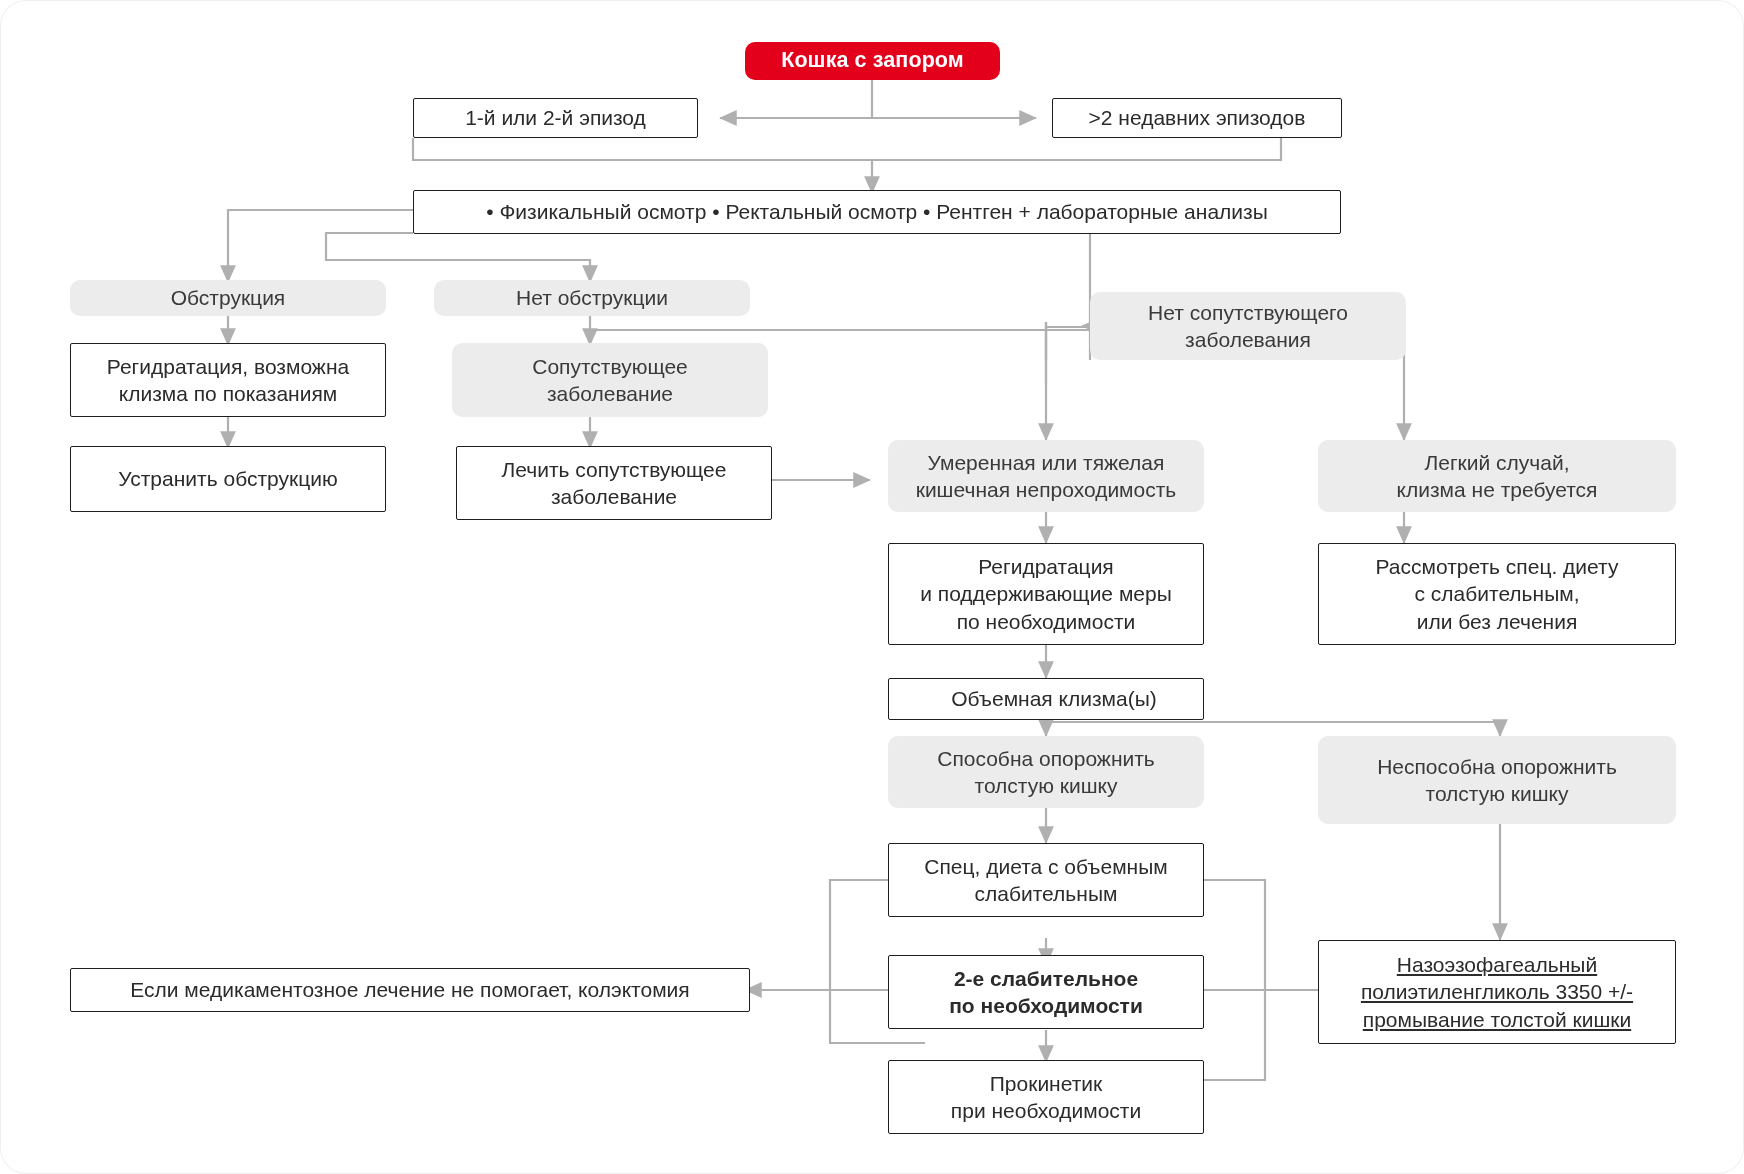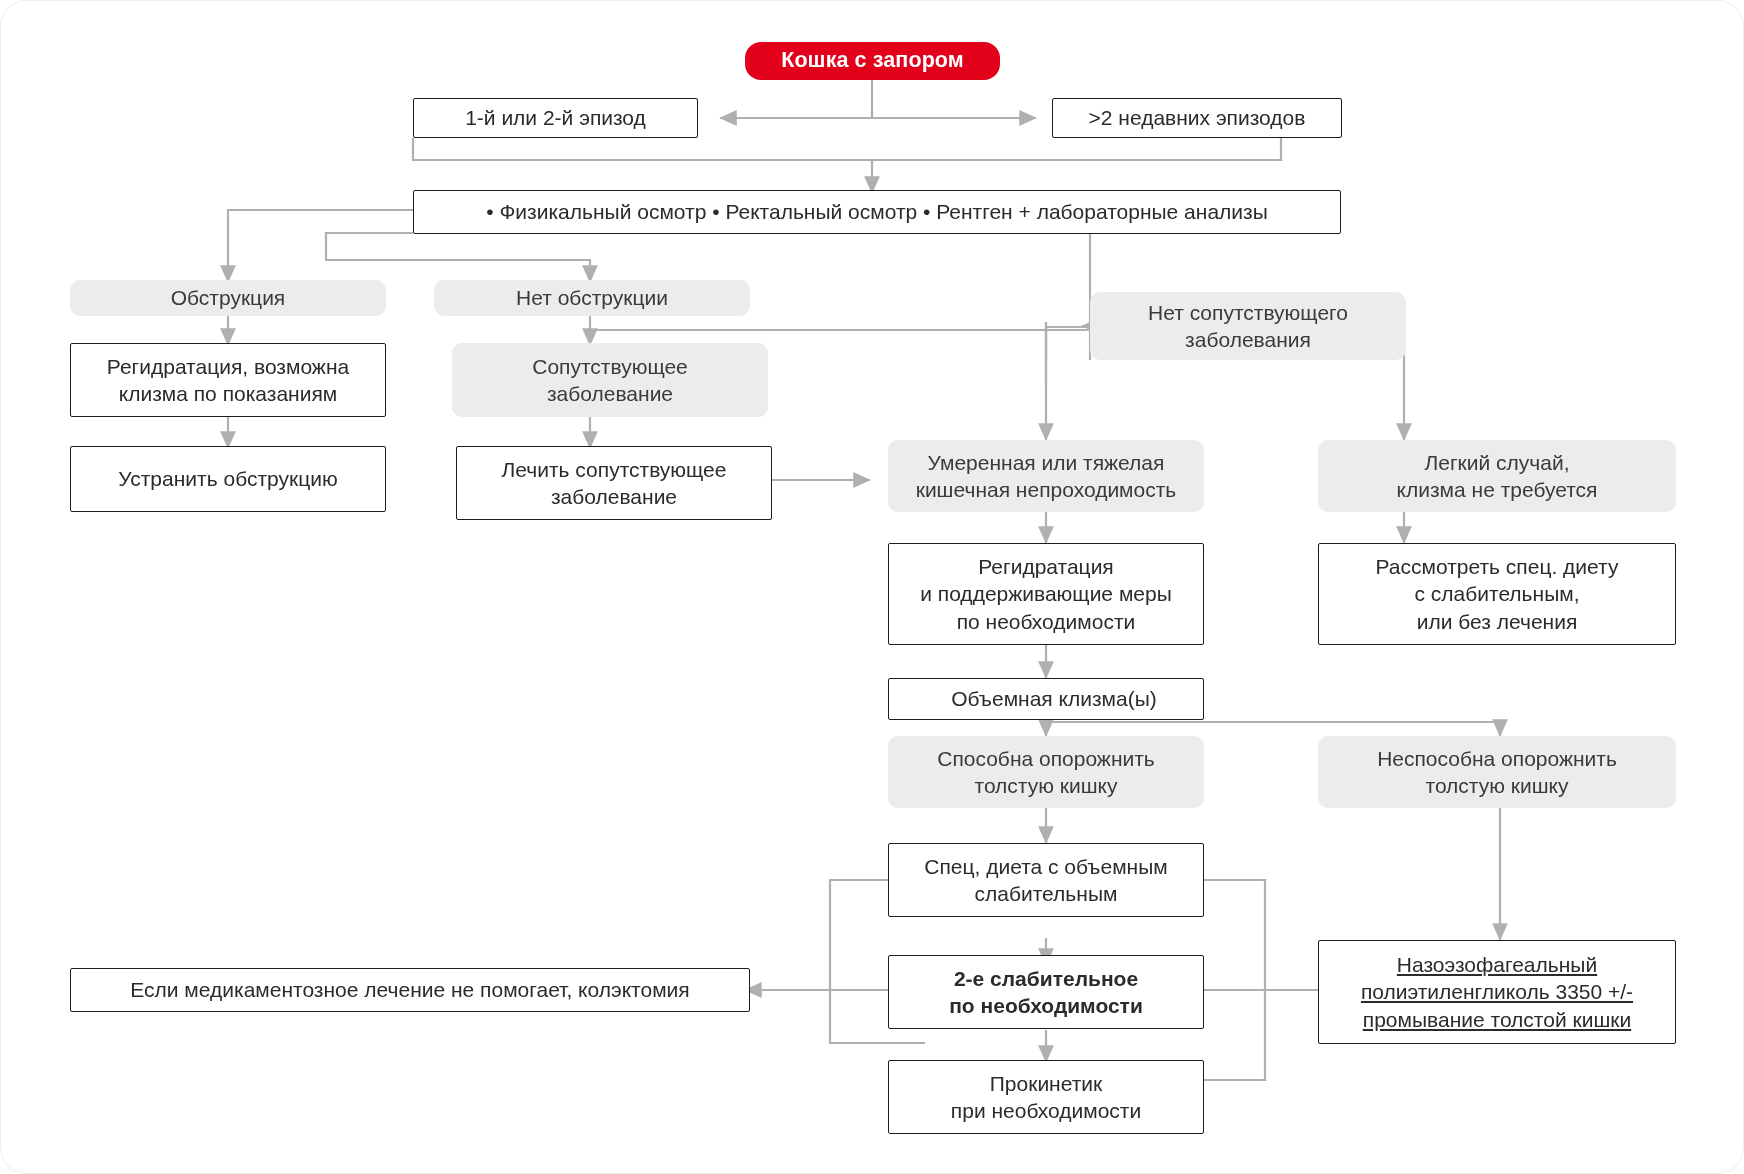--- a/index.html
+++ b/index.html
@@ -9,21 +9,21 @@
           border-radius:26px;box-shadow:0 0 0 1px #efefef inset;}
   svg.wires{position:absolute;left:0;top:0;width:1744px;height:1174px;pointer-events:none;}
   .node{position:absolute;box-sizing:border-box;display:flex;align-items:center;
         justify-content:center;text-align:center;line-height:1.30;color:#2b2b2b;}
   .node span{display:block;white-space:pre-line;}
   
   .outline{background:#ffffff;border:1.6px solid #1d1d1d;border-radius:2px;font-size:21px;}
   
   .fill{background:#ececec;border:none;border-radius:10px;font-size:21px;color:#3a3a3a;}
   
-  .start{background:#e3001b;border:none;border-radius:16px;color:#ffffff;
+  .start{background:#e3001b;border:none;border-radius:10px;color:#ffffff;
          font-size:21.5px;font-weight:bold;letter-spacing:.1px;}
   .bullets{font-size:21px;}
 </style>
 </head>
 <body>
 
 <div id="page">
   <div id="canvas"></div>
 
   <svg class="wires" viewBox="0 0 1744 1174">
@@ -161,21 +161,21 @@
 
   <div class="node outline" style="left:888px;top:678px;width:316px;height:42px;padding-left:16px;">
     <span>Объемная клизма(ы)</span>
   </div>
 
   <div class="node fill" style="left:888px;top:736px;width:316px;height:72px;">
     <span>Способна опорожнить
 толстую кишку</span>
   </div>
 
-  <div class="node fill" style="left:1318px;top:736px;width:358px;height:72px;">
+  <div class="node fill" style="left:1318px;top:736px;width:358px;height:88px;">
     <span>Неспособна опорожнить
 толстую кишку</span>
   </div>
 
   <div class="node outline" style="left:888px;top:843px;width:316px;height:74px;">
     <span>Спец, диета с объемным
 слабительным</span>
   </div>
 
   <div class="node outline" style="left:888px;top:955px;width:316px;height:74px;font-weight:bold;">

